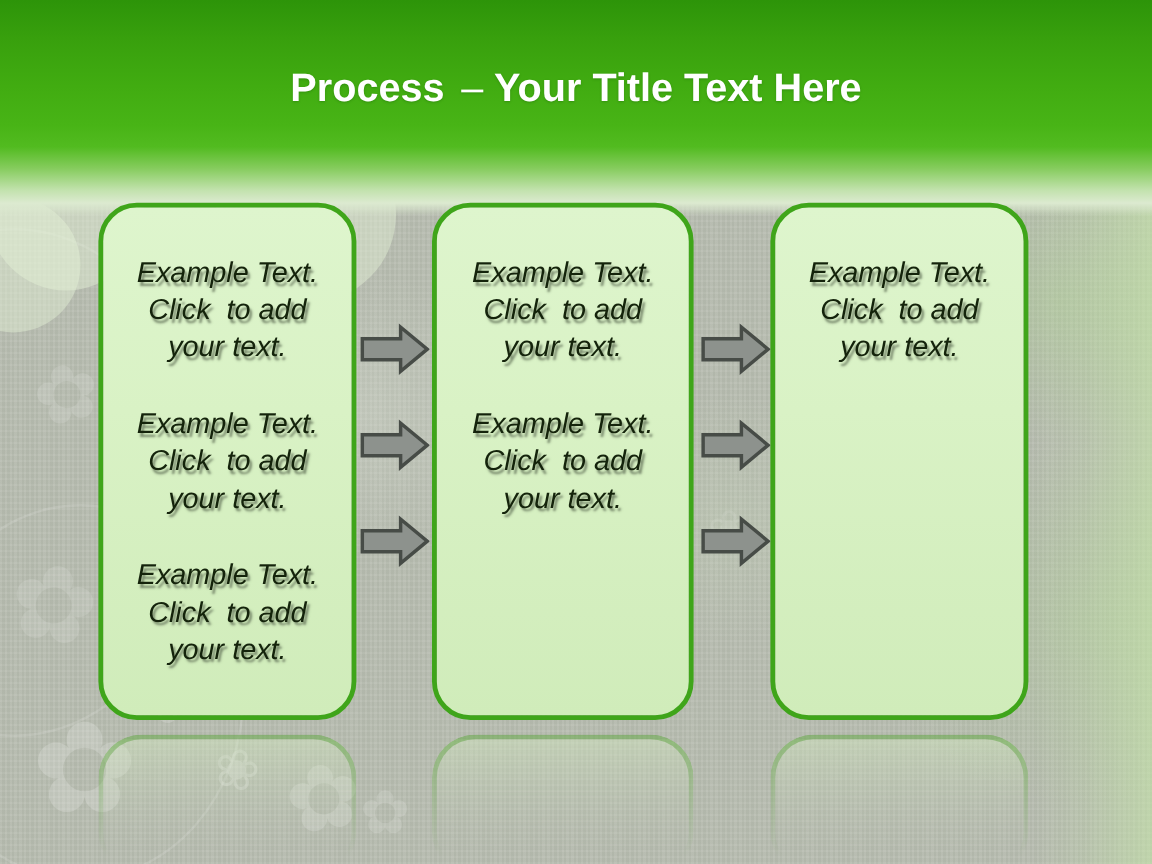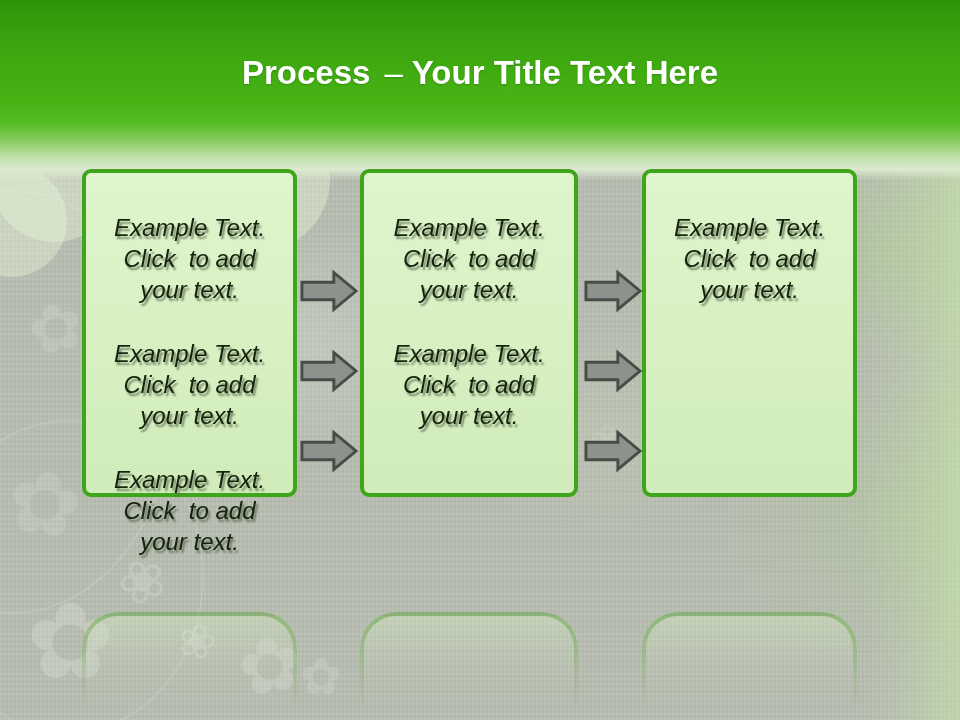--- a/index.html
+++ b/index.html
@@ -46,22 +46,22 @@
   .title{
     position:absolute;left:0;top:52px;width:100%;height:42px;z-index:3;
     text-align:center;color:var(--title-text,#fff);font-size:33px;line-height:42px;
     text-shadow:0 1px 2px rgba(0,60,0,0.25);
   }
   .title .kw{font-weight:bold;margin-right:14px;}
   .title .sep{margin-right:9px;font-weight:400;}
   .title .rest{font-weight:700;}
   
   .pbox{
-    position:absolute;top:169px;height:328px;z-index:3;box-sizing:border-box;
-    border:4px solid var(--box-border,#3fa51a);border-radius:9px;
+    position:absolute;top:169px;height:431px;z-index:3;box-sizing:border-box;
+    border:4px solid var(--box-border,#3fa51a);border-radius:32px;
     background:linear-gradient(180deg,#def5cd 0%,var(--box-fill,#d9f2c5) 40%,#d0ecba 100%);
     padding-top:39px;
   }
   .pbox.b1{left:82px;width:215px;}
   .pbox.b2{left:360px;width:218px;}
   .pbox.b3{left:642px;width:215px;}
   .para{
     margin:0 0 33px 0;text-align:center;
     font-style:italic;font-size:24px;line-height:31px;
     color:var(--box-text,#14230b);

